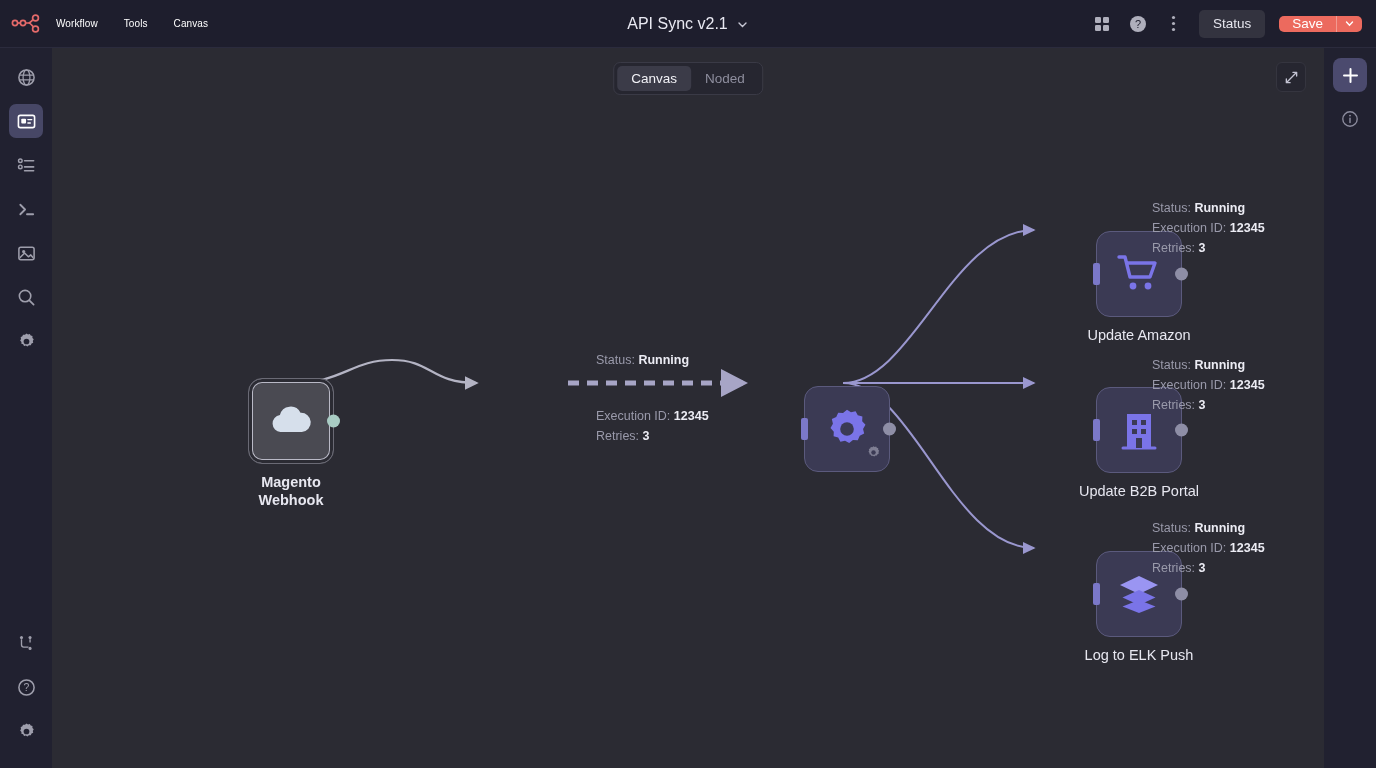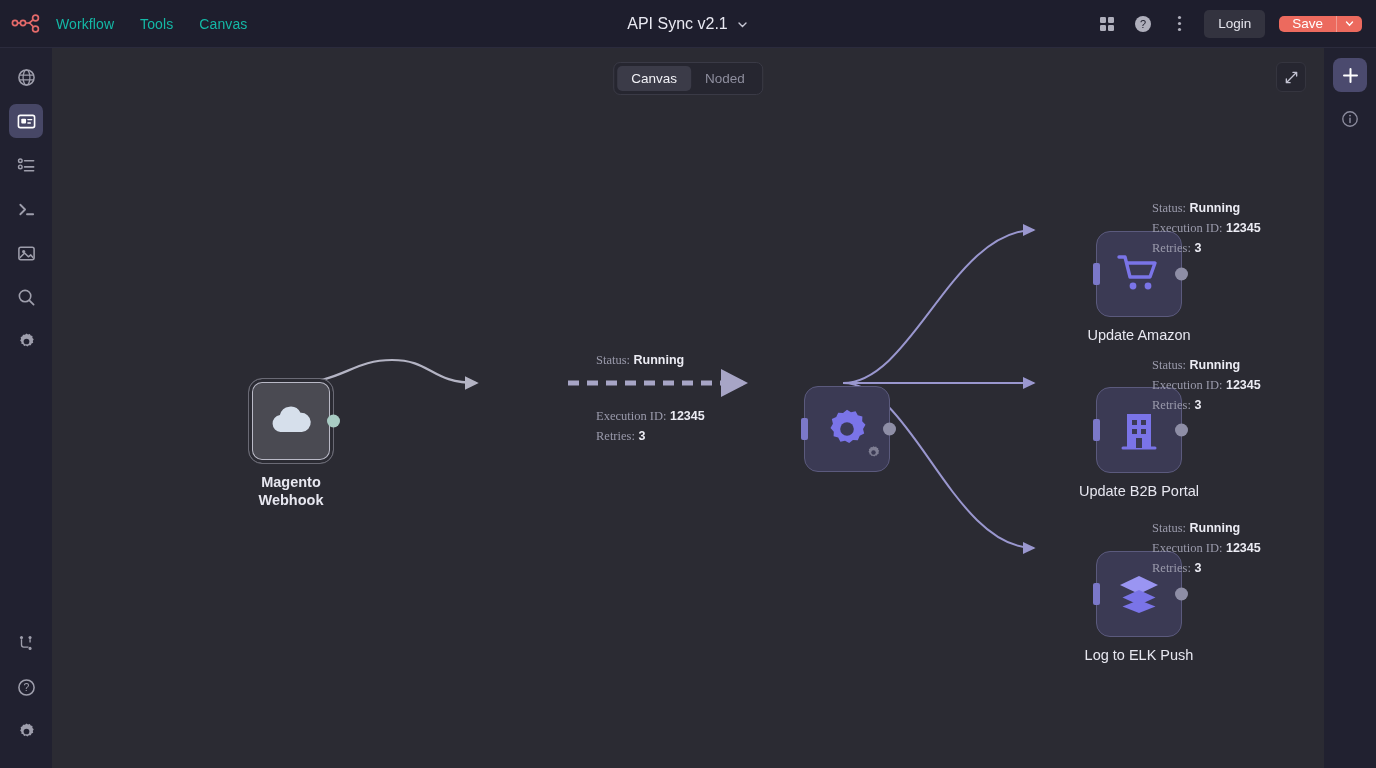--- a/index.html
+++ b/index.html
@@ -15,21 +15,21 @@
   .header {
     height: 48px; flex: 0 0 48px;
     background: #1e1e2d;
     border-bottom: 1px solid #2b2b3d;
     display: flex; align-items: center;
     position: relative; z-index: 30;
   }
   .logo { width: 52px; display: flex; align-items: center; justify-content: center; }
   .menu { display: flex; align-items: center; gap: 26px; margin-left: 4px; }
   .menu-item {
-    color: #14b8a6; font-size: 14px; cursor: pointer; letter-spacing: .1px;
+    color: #ffffff; font-size: 10px; cursor: pointer; letter-spacing: .1px;
   }
   .title-wrap {
     position: absolute; left: 0; right: 0; top: 0; height: 48px;
     display: flex; align-items: center; justify-content: center; gap: 8px;
     pointer-events: none;
   }
   .title { color: #e9e9f2; font-size: 16px; pointer-events: auto; cursor: pointer; }
   .title-chevron { pointer-events: auto; cursor: pointer; display: flex; }
   .header-right {
     margin-left: auto; display: flex; align-items: center; gap: 14px;
@@ -115,21 +115,21 @@
   .port.out { right: -7px; background: #8e8ea6; }
   .port.out.mint { background: #a9ccc4; }
   .port.in {
     left: -4px; width: 7px; height: 22px; border-radius: 2px;
     background: #7b78c9; transform: translateY(-50%);
   }
   .sub-gear { position: absolute; right: 8px; bottom: 7px; opacity: .62; }
 
   
   .meta { position: absolute; font-size: 12.5px; line-height: 20px; white-space: nowrap; }
-  .meta .k { color: #9a9aab; font-family: Liberation Serif, serif; }
+  .meta .k { color: #9a9aab; }
   .meta .v { color: #ececf4; font-weight: bold; }
 
   
   .rail {
     width: 52px; flex: 0 0 52px; background: #212130;
     display: flex; flex-direction: column; align-items: center; padding-top: 10px;
   }
   .rail-add {
     width: 34px; height: 34px; border-radius: 8px; background: #4b4a6e;
     display: flex; align-items: center; justify-content: center;
@@ -188,21 +188,21 @@
           <text x="9" y="13" font-size="11" font-family="Liberation Sans, sans-serif" fill="#1e1e2d" text-anchor="middle">?</text>
         </svg>
       </div>
       <div class="hicon">
         <svg width="5" height="17" viewBox="0 0 5 17">
           <circle cx="2.5" cy="2.5" r="1.6" fill="#c9c9d6"></circle>
           <circle cx="2.5" cy="8.5" r="1.6" fill="#c9c9d6"></circle>
           <circle cx="2.5" cy="14.5" r="1.6" fill="#c9c9d6"></circle>
         </svg>
       </div>
-      <button class="btn-login">Login</button>
+      <button class="btn-login">Status</button>
       <div class="save-group">
         <button class="btn-save">Save</button>
         <button class="btn-save-caret">
           <svg width="11" height="11" viewBox="0 0 11 11">
             <path d="M2.5 4 L5.5 7.2 L8.5 4" fill="none" stroke="#fff" stroke-width="1.4" stroke-linecap="round"></path>
           </svg>
         </button>
       </div>
     </div>
   </div>

